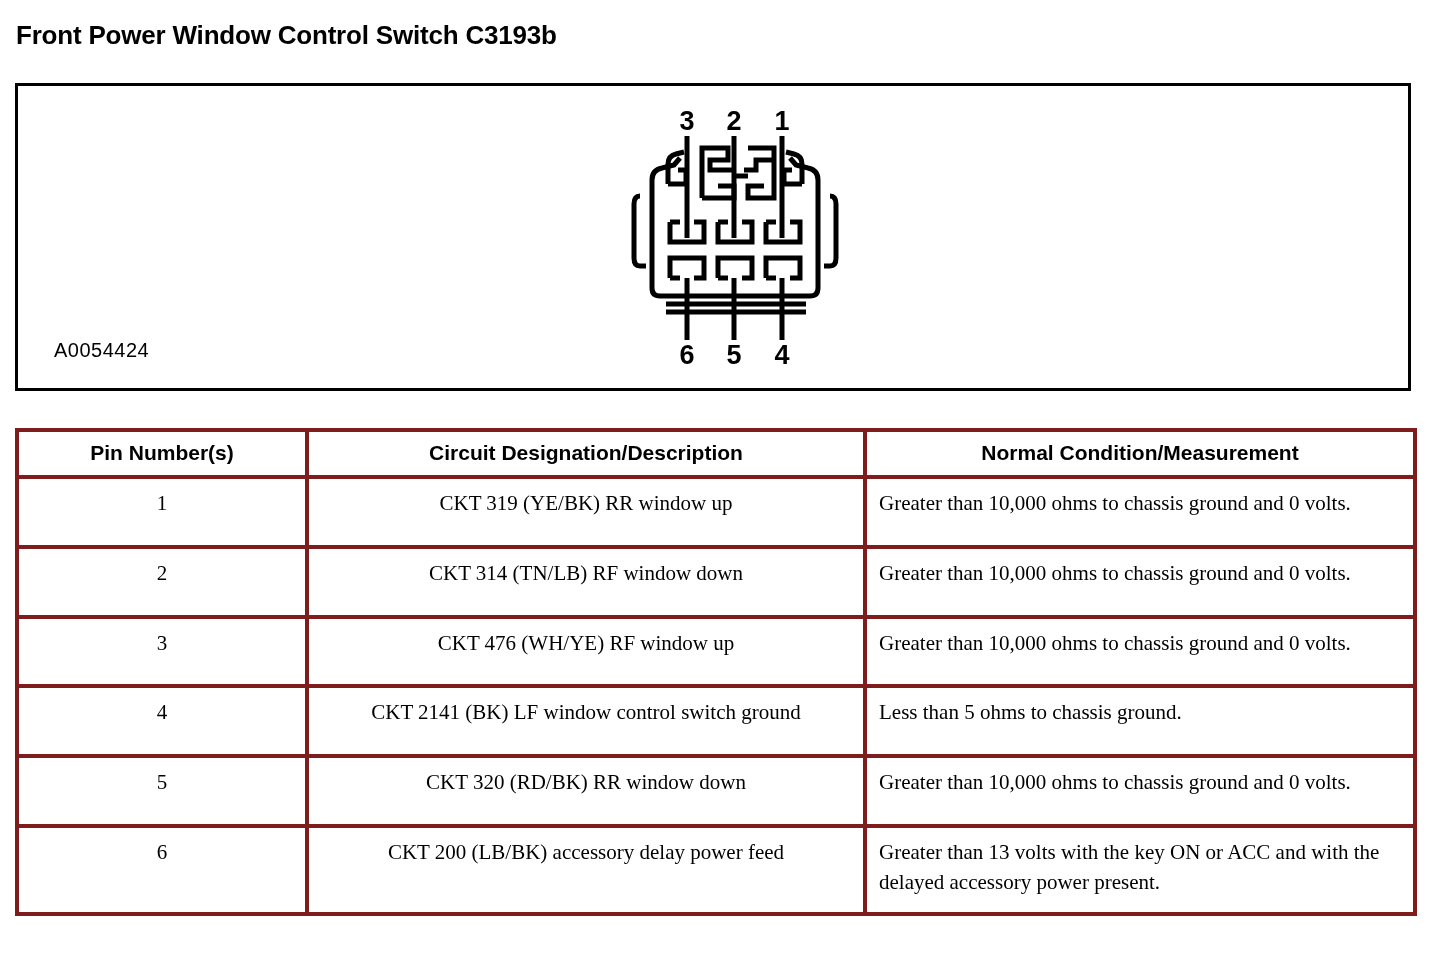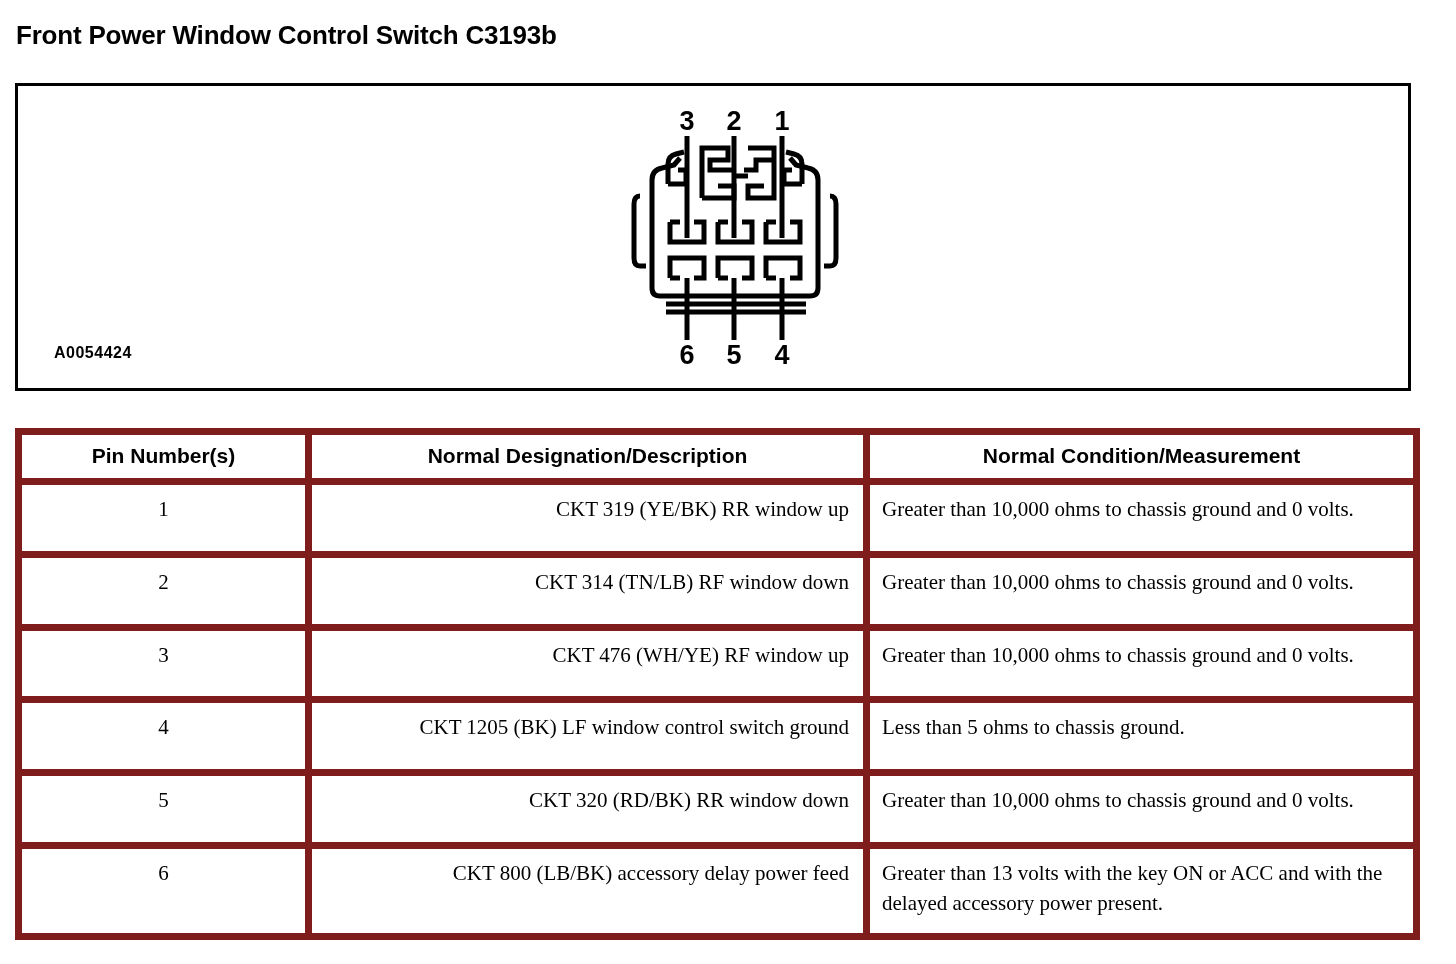--- a/index.html
+++ b/index.html
@@ -43,43 +43,43 @@
     border: 3px solid #000;
     box-sizing: border-box;
     background: #fff;
   }
 
   .art-number {
     position: absolute;
     left: 36px;
     bottom: 26px;
     font-family: "Liberation Sans", sans-serif;
-    font-weight: bold;
-    font-size: 16px;
+    font-weight: normal;
+    font-size: 20px;
     letter-spacing: 0.5px;
   }
 
   .connector-art {
     position: absolute;
     left: 612px;
     top: 22px;
   }
 
   
   .pin-table {
     position: absolute;
     left: 15px;
     top: 428px;
     width: 1398px;
     border-collapse: collapse;
     table-layout: fixed;
   }
   .pin-table th,
   .pin-table td {
-    border: 7px solid #7f1d1d;
+    border: 4px solid #7f1d1d;
     vertical-align: top;
     box-sizing: border-box;
     margin-left: 10px;
   }
   .pin-table thead th {
     font-family: "Liberation Sans", sans-serif;
     font-weight: bold;
     font-size: 21px;
     text-align: center;
     padding: 9px 6px 10px 6px;
@@ -92,21 +92,21 @@
   }
   .col-pin   { width: 290px; }
   .col-desc  { width: 558px; }
   .col-meas  { width: 550px; }
 
   td.cell-pin {
     text-align: center;
     padding: 10px 6px 26px 6px;
   }
   td.cell-desc {
-    text-align: right;
+    text-align: center;
     padding: 10px 14px 26px 14px;
   }
   td.cell-meas {
     text-align: left;
     padding: 10px 16px 26px 12px;
   }
 
   
   tr.row-last td { padding-bottom: 14px; }
 </style>
@@ -192,21 +192,21 @@
 
   <table class="pin-table">
     <colgroup>
       <col class="col-pin">
       <col class="col-desc">
       <col class="col-meas">
     </colgroup>
     <thead>
       <tr>
         <th>Pin Number(s)</th>
-        <th>Normal Designation/Description</th>
+        <th>Circuit Designation/Description</th>
         <th>Normal Condition/Measurement</th>
       </tr>
     </thead>
     <tbody>
       <tr>
         <td class="cell-pin">1</td>
         <td class="cell-desc">CKT 319 (YE/BK) RR window up</td>
         <td class="cell-meas">Greater than 10,000 ohms to chassis ground and 0 volts.</td>
       </tr>
       <tr>
@@ -214,29 +214,29 @@
         <td class="cell-desc">CKT 314 (TN/LB) RF window down</td>
         <td class="cell-meas">Greater than 10,000 ohms to chassis ground and 0 volts.</td>
       </tr>
       <tr>
         <td class="cell-pin">3</td>
         <td class="cell-desc">CKT 476 (WH/YE) RF window up</td>
         <td class="cell-meas">Greater than 10,000 ohms to chassis ground and 0 volts.</td>
       </tr>
       <tr>
         <td class="cell-pin">4</td>
-        <td class="cell-desc">CKT 1205 (BK) LF window control switch ground</td>
+        <td class="cell-desc">CKT 2141 (BK) LF window control switch ground</td>
         <td class="cell-meas">Less than 5 ohms to chassis ground.</td>
       </tr>
       <tr>
         <td class="cell-pin">5</td>
         <td class="cell-desc">CKT 320 (RD/BK) RR window down</td>
         <td class="cell-meas">Greater than 10,000 ohms to chassis ground and 0 volts.</td>
       </tr>
       <tr class="row-last">
         <td class="cell-pin">6</td>
-        <td class="cell-desc">CKT 800 (LB/BK) accessory delay power feed</td>
+        <td class="cell-desc">CKT 200 (LB/BK) accessory delay power feed</td>
         <td class="cell-meas">Greater than 13 volts with the key ON or ACC and with the delayed accessory power present.</td>
       </tr>
     </tbody>
   </table>
 
 </div>
 
 </body></html>

